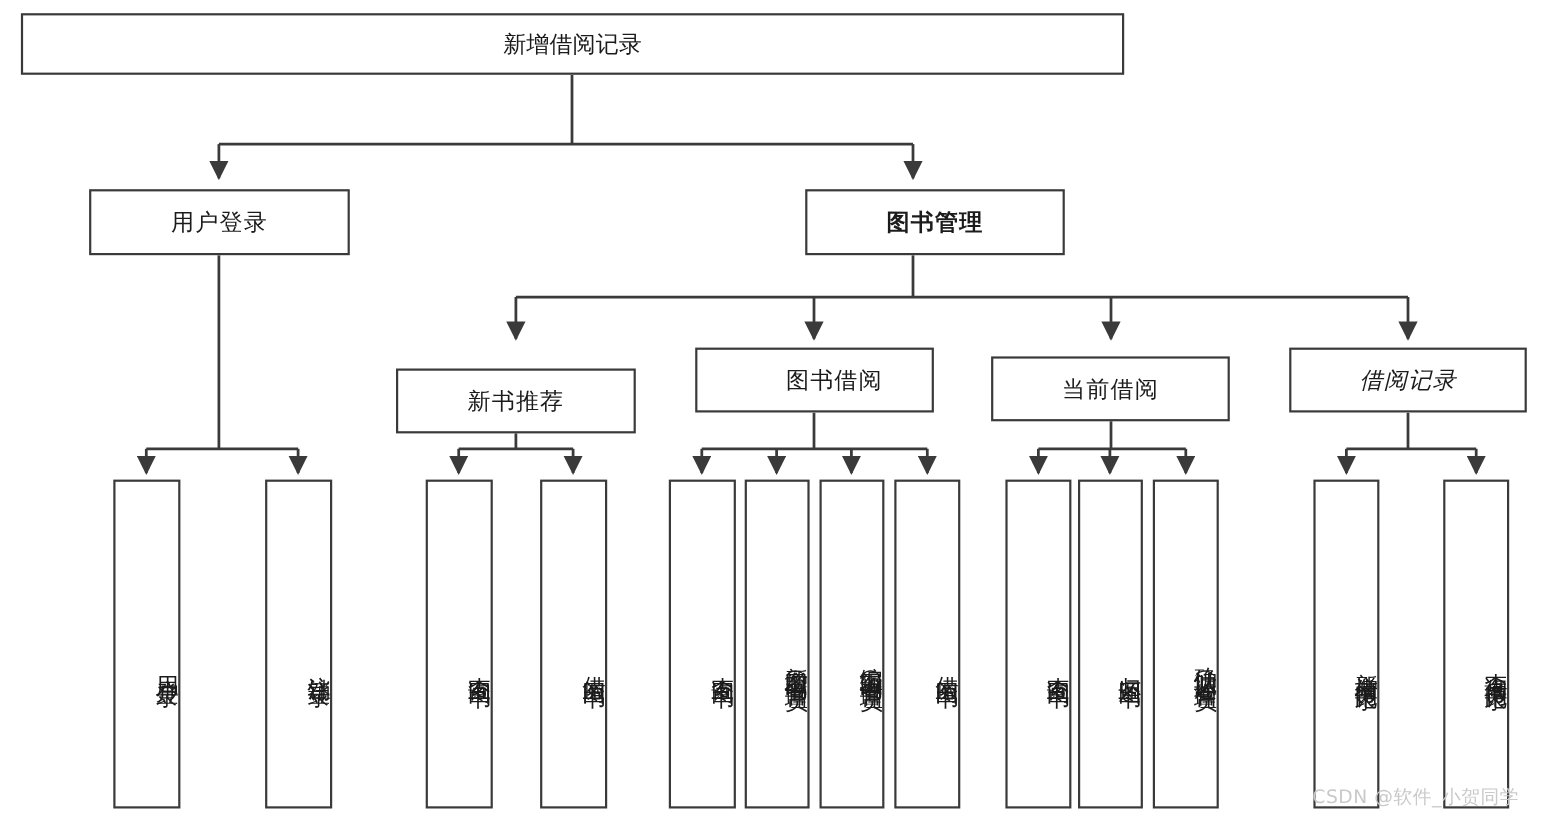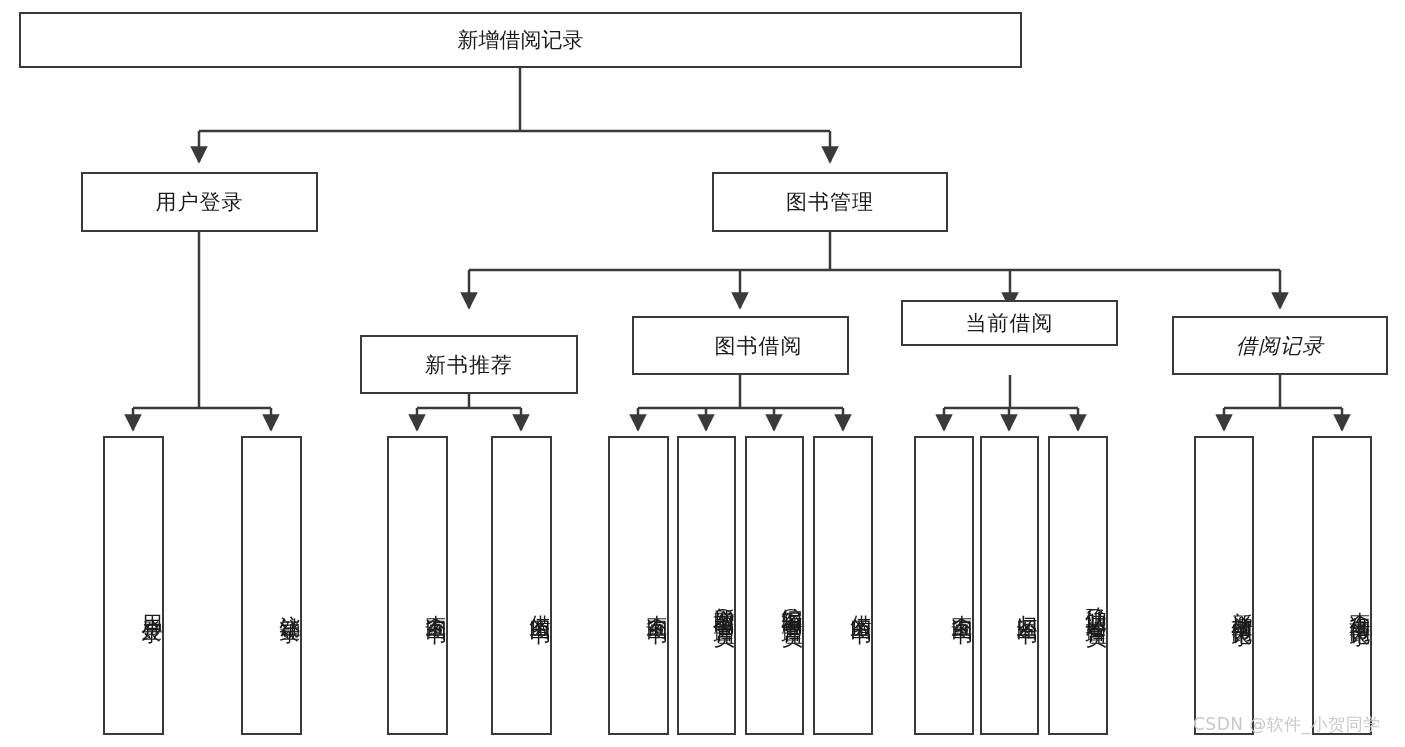--- a/index.html
+++ b/index.html
@@ -117,31 +117,31 @@
     </g>
   </svg>
 
   <div class="node root" style="left:19px; top:12px; width:1003px; height:56px;">
     <span>新增借阅记录</span>
   </div>
 
   <div class="node h" style="left:81px; top:172px; width:237px; height:60px;">
     <span>用户登录</span>
   </div>
-  <div class="node h" style="left:712px; top:172px; width:236px; height:60px;">
+  <div class="node h" style="left:732px; top:172px; width:236px; height:60px;font-weight:bold;">
     <span>图书管理</span>
   </div>
 
   <div class="node h" style="left:360px; top:316px; width:218px; height:59px;margin-top:19px;">
     <span>新书推荐</span>
   </div>
   <div class="node h" style="left:632px; top:316px; width:217px; height:59px;padding-left:36px;">
     <span>图书借阅</span>
   </div>
-  <div class="node h" style="left:901px; top:300px; width:217px; height:46px;">
+  <div class="node h" style="left:901px; top:324px; width:217px; height:59px;">
     <span>当前借阅</span>
   </div>
   <div class="node h" style="left:1172px; top:316px; width:216px; height:59px;font-style:italic;">
     <span>借阅记录</span>
   </div>
 
   <div class="node v" style="left:103px; top:436px; width:61px; height:299px;">
     <span>用户登录</span>
   </div>
   <div class="node v" style="left:241px; top:436px; width:61px; height:299px;">

